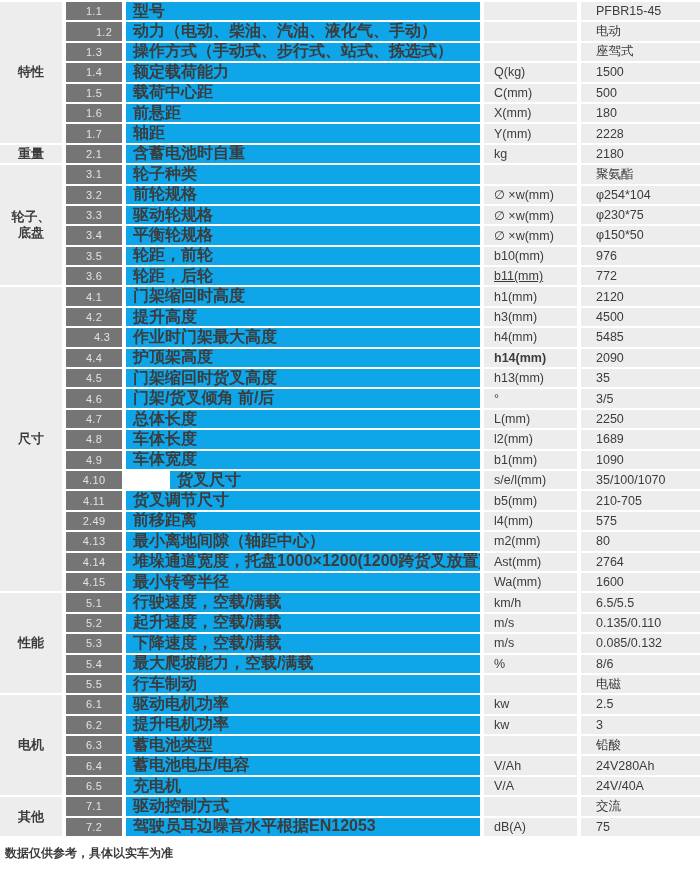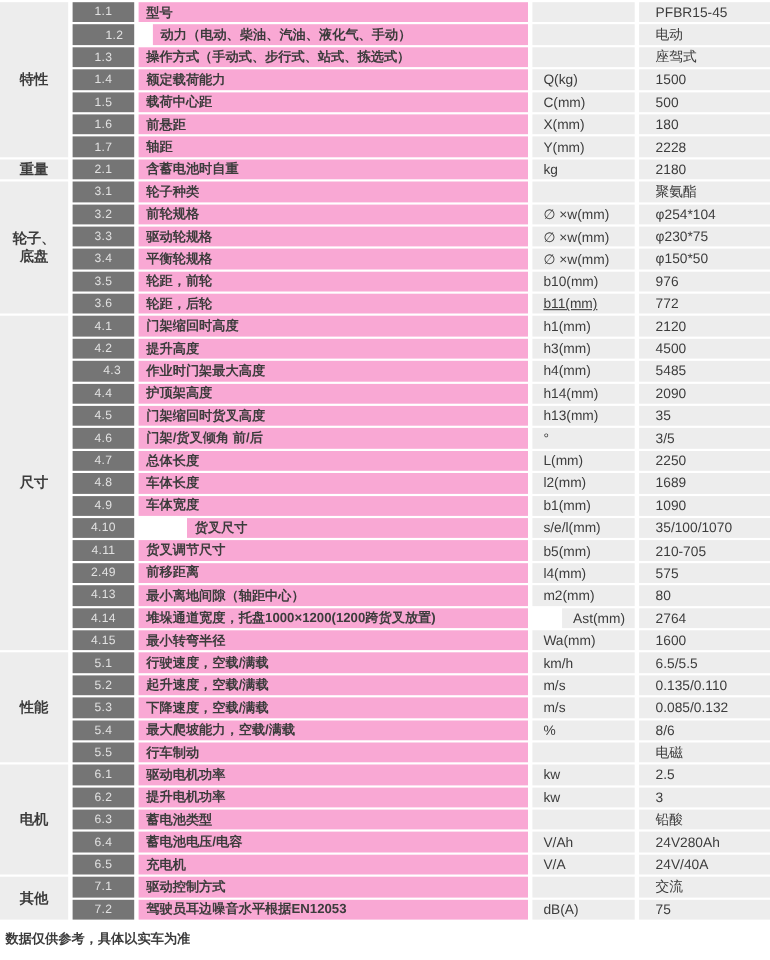--- a/index.html
+++ b/index.html
@@ -43,23 +43,23 @@
   .badge {
     grid-column: 3;
     background: #757575;
     justify-content: center;
     font-size: 11px;
     color: #e2e2e2;
     letter-spacing: 0.3px;
   }
   .desc {
     grid-column: 5;
-    background: #f9a8d4;
+    background: #0ea5e9;
     padding-left: 7px;
-    font-size: 12px;
+    font-size: 16px;
     font-weight: bold;
     color: #3c3c3c;
     white-space: nowrap;
   }
   .unit {
     grid-column: 7;
     background: #ededed;
     padding-left: 10px;
     font-size: 12.5px;
     color: #3c3c3c;
@@ -85,21 +85,21 @@
 <body>
 
 <div class="page">
   <div class="spec-grid">
       <div class="cell cat" style="grid-row: 1 / span 7;">特性</div>
       <div class="cell badge" style="grid-row: 1;">1.1</div>
       <div class="cell desc" style="grid-row: 1;">型号</div>
       <div class="cell unit" style="grid-row: 1;"></div>
       <div class="cell value" style="grid-row: 1;">PFBR15-45</div>
       <div class="cell badge" style="grid-row: 2; padding-left: 20px;">1.2</div>
-      <div class="cell desc" style="grid-row: 2; margin-left: 13px;">动力（电动、柴油、汽油、液化气、手动）</div>
+      <div class="cell desc" style="grid-row: 2;">动力（电动、柴油、汽油、液化气、手动）</div>
       <div class="cell unit" style="grid-row: 2;"></div>
       <div class="cell value" style="grid-row: 2;">电动</div>
       <div class="cell badge" style="grid-row: 3;">1.3</div>
       <div class="cell desc" style="grid-row: 3;">操作方式（手动式、步行式、站式、拣选式）</div>
       <div class="cell unit" style="grid-row: 3;"></div>
       <div class="cell value" style="grid-row: 3;">座驾式</div>
       <div class="cell badge" style="grid-row: 4;">1.4</div>
       <div class="cell desc" style="grid-row: 4;">额定载荷能力</div>
       <div class="cell unit" style="grid-row: 4;">Q(kg)</div>
       <div class="cell value" style="grid-row: 4;">1500</div>
@@ -154,21 +154,21 @@
       <div class="cell badge" style="grid-row: 16;">4.2</div>
       <div class="cell desc" style="grid-row: 16;">提升高度</div>
       <div class="cell unit" style="grid-row: 16;">h3(mm)</div>
       <div class="cell value" style="grid-row: 16;">4500</div>
       <div class="cell badge" style="grid-row: 17; padding-left: 16px;">4.3</div>
       <div class="cell desc" style="grid-row: 17;">作业时门架最大高度</div>
       <div class="cell unit" style="grid-row: 17;">h4(mm)</div>
       <div class="cell value" style="grid-row: 17;">5485</div>
       <div class="cell badge" style="grid-row: 18;">4.4</div>
       <div class="cell desc" style="grid-row: 18;">护顶架高度</div>
-      <div class="cell unit" style="grid-row: 18;">h14(mm)</div>
+      <div class="cell unit" style="grid-row: 18; font-weight: bold;">h14(mm)</div>
       <div class="cell value" style="grid-row: 18;">2090</div>
       <div class="cell badge" style="grid-row: 19;">4.5</div>
       <div class="cell desc" style="grid-row: 19;">门架缩回时货叉高度</div>
       <div class="cell unit" style="grid-row: 19;">h13(mm)</div>
       <div class="cell value" style="grid-row: 19;">35</div>
       <div class="cell badge" style="grid-row: 20;">4.6</div>
       <div class="cell desc" style="grid-row: 20;">门架/货叉倾角 前/后</div>
       <div class="cell unit" style="grid-row: 20;">°</div>
       <div class="cell value" style="grid-row: 20;">3/5</div>
       <div class="cell badge" style="grid-row: 21;">4.7</div>
@@ -194,21 +194,21 @@
       <div class="cell badge" style="grid-row: 26;">2.49</div>
       <div class="cell desc" style="grid-row: 26;">前移距离</div>
       <div class="cell unit" style="grid-row: 26;">l4(mm)</div>
       <div class="cell value" style="grid-row: 26;">575</div>
       <div class="cell badge" style="grid-row: 27;">4.13</div>
       <div class="cell desc" style="grid-row: 27;">最小离地间隙（轴距中心）</div>
       <div class="cell unit" style="grid-row: 27;">m2(mm)</div>
       <div class="cell value" style="grid-row: 27;">80</div>
       <div class="cell badge" style="grid-row: 28;">4.14</div>
       <div class="cell desc" style="grid-row: 28;">堆垛通道宽度，托盘1000×1200(1200跨货叉放置)</div>
-      <div class="cell unit" style="grid-row: 28; margin-left: 27px;">Ast(mm)</div>
+      <div class="cell unit" style="grid-row: 28;">Ast(mm)</div>
       <div class="cell value" style="grid-row: 28;">2764</div>
       <div class="cell badge" style="grid-row: 29;">4.15</div>
       <div class="cell desc" style="grid-row: 29;">最小转弯半径</div>
       <div class="cell unit" style="grid-row: 29;">Wa(mm)</div>
       <div class="cell value" style="grid-row: 29;">1600</div>
       <div class="cell cat" style="grid-row: 30 / span 5;">性能</div>
       <div class="cell badge" style="grid-row: 30;">5.1</div>
       <div class="cell desc" style="grid-row: 30;">行驶速度，空载/满载</div>
       <div class="cell unit" style="grid-row: 30;">km/h</div>
       <div class="cell value" style="grid-row: 30;">6.5/5.5</div>

